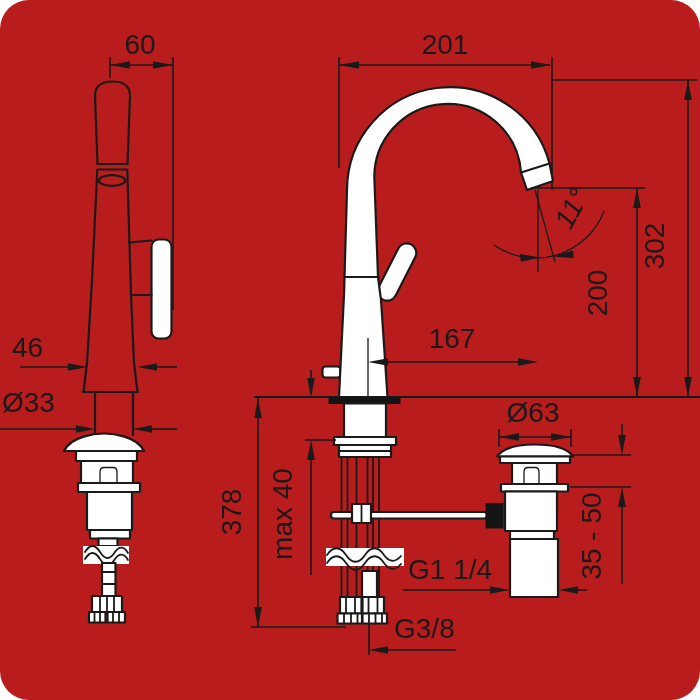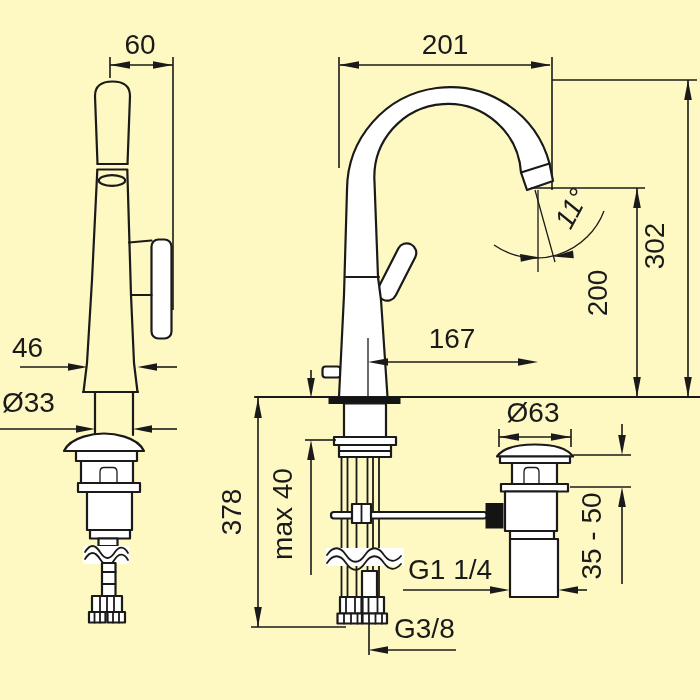--- a/index.html
+++ b/index.html
@@ -1,16 +1,16 @@
 <!DOCTYPE html>
 <html><head>
 <meta charset="utf-8">
 <style>
   html,body{margin:0;padding:0;background:#fff;}
-  #stage{width:700px;height:700px;position:relative;background:#fef9c3;overflow:hidden;}
+  #stage{width:700px;height:700px;position:relative;background:#b91c1c;overflow:hidden;border-radius:29px;}
   svg{display:block;}
   .part{fill:#fff;stroke:#1a1a1a;stroke-width:2.2;stroke-linejoin:round;stroke-linecap:round;}
   .pline{fill:none;stroke:#1a1a1a;stroke-width:2.2;stroke-linejoin:round;stroke-linecap:round;}
   .pline-thin{fill:none;stroke:#1a1a1a;stroke-width:1.8;stroke-linecap:round;}
   .dark{fill:#141414;stroke:#141414;}
   .dim{fill:none;stroke:#1a1a1a;stroke-width:1.6;}
   .thin{fill:none;stroke:#1a1a1a;stroke-width:1.3;}
   .arrow{fill:#1a1a1a;stroke:none;}
   .mask{fill:#fff;stroke:none;}
   .dimtext{font-family:"Liberation Sans","DejaVu Sans",sans-serif;font-size:28px;fill:#1a1a1a;}

